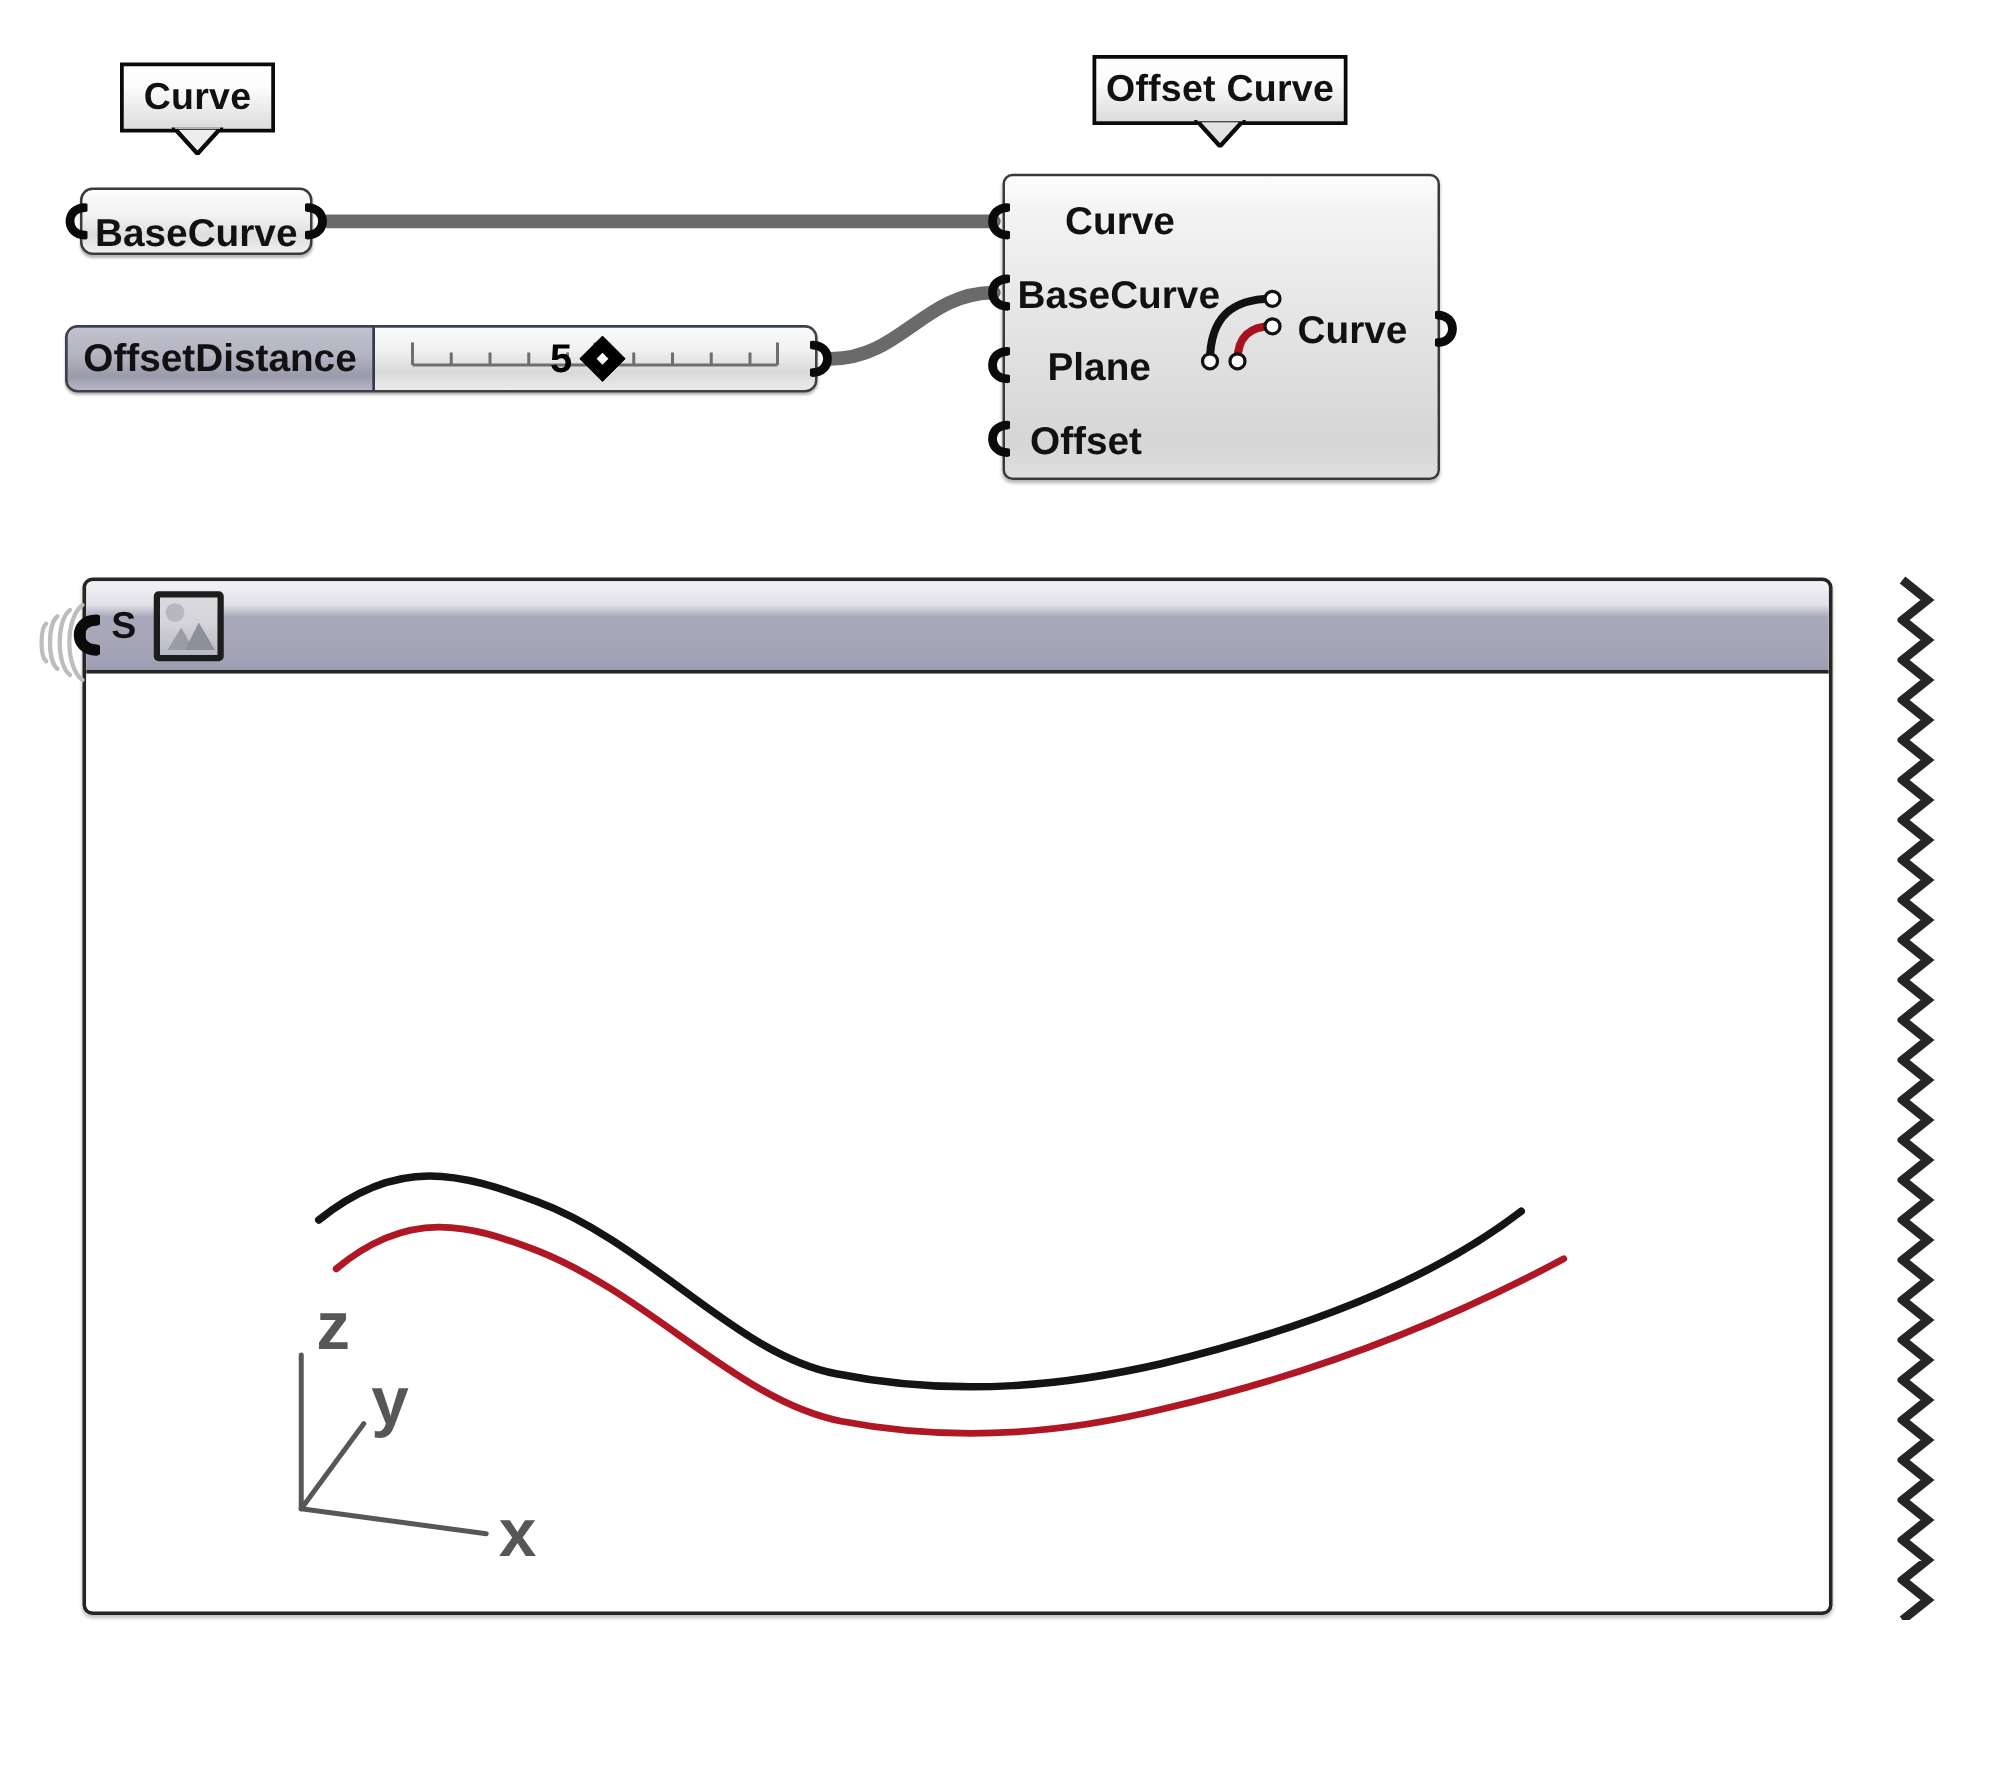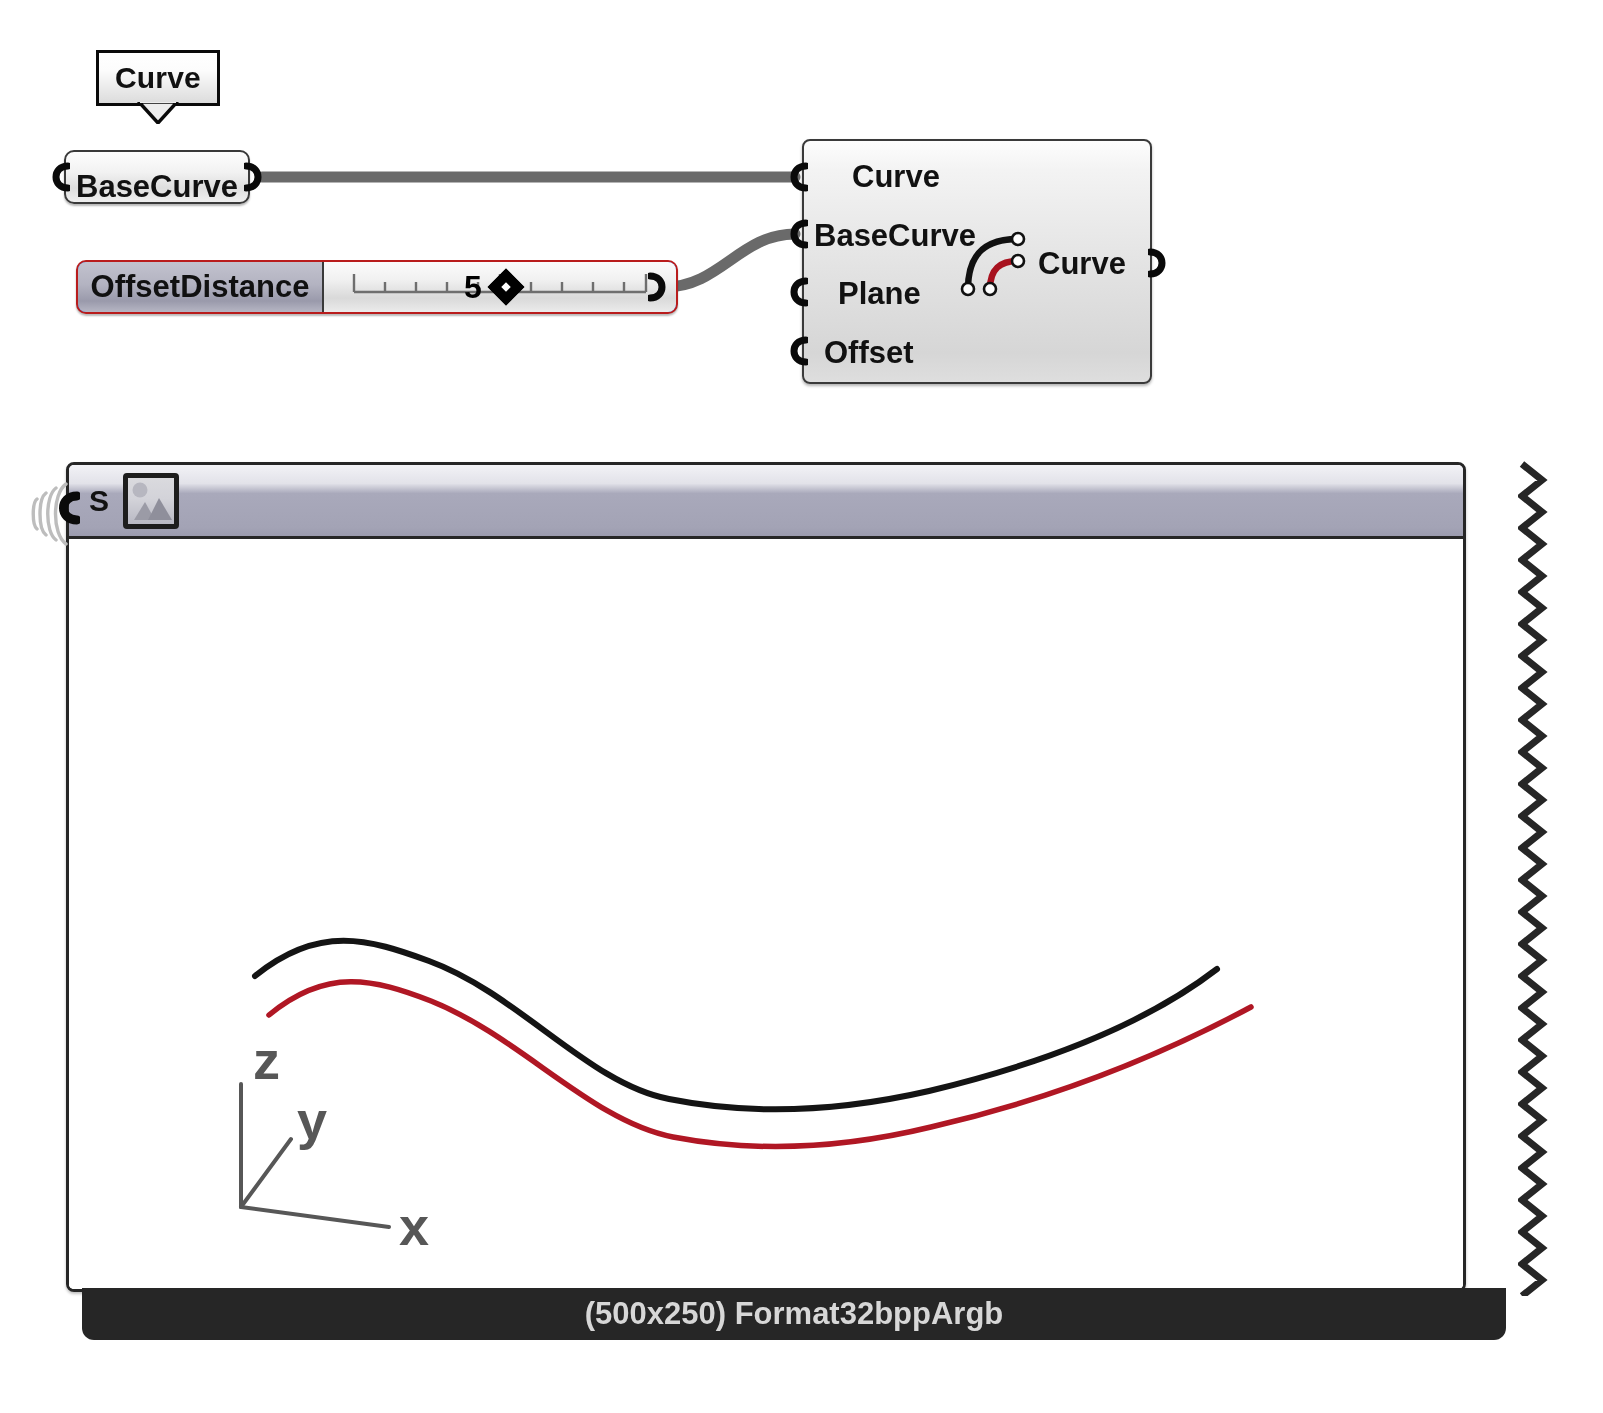--- a/index.html
+++ b/index.html
@@ -71,29 +71,28 @@
   .param .ptext {
     font-size: 31px;
     color: #111;
     white-space: nowrap;
     margin-top: 20px;
   }
 
   
   .slider-wrap {
     position: absolute;
-    border: 2px solid #b91c1c;
+    border: 2px solid #404040;
     border-radius: 10px;
     box-sizing: border-box;
     display: flex;
     overflow: hidden;
     box-shadow: 0 2px 2px rgba(0,0,0,0.28);
     background: #1d4ed8;
     z-index: 4;
-    margin-left: 24px;
   }
   .slider-name {
     width: 246px;
     display: flex;
     align-items: center;
     justify-content: center;
     background: linear-gradient(to bottom, #c2c2ce 0%, #b3b3c1 45%, #9a9aab 78%, #b6b6c4 100%);
     border-right: 2px solid #3a3a3a;
     box-sizing: border-box;
   }
@@ -250,20 +249,27 @@
   </svg>
 
   <div class="balloon" style="left:96px; top:50px; width:124px; height:56px;">
     <span class="btext">Curve</span>
     <svg class="tail" viewBox="0 0 42 22">
       <polygon points="2,0 40,0 21,21" fill="#ededed" stroke="#0a0a0a" stroke-width="3.4" stroke-linejoin="round"></polygon>
       <rect x="3" y="-4" width="36" height="5" fill="#ededed"></rect>
     </svg>
   </div>
 
+  <div class="balloon" style="left:874px; top:44px; width:204px; height:56px;">
+    <span class="btext">Offset Curve</span>
+    <svg class="tail" viewBox="0 0 42 22">
+      <polygon points="2,0 40,0 21,21" fill="#e2e2e2" stroke="#0a0a0a" stroke-width="3.4" stroke-linejoin="round"></polygon>
+      <rect x="3" y="-4" width="36" height="5" fill="#e2e2e2"></rect>
+    </svg>
+  </div>
 
   <div class="param" style="left:64px; top:150px; width:186px; height:54px;">
     <span class="ptext">BaseCurve</span>
   </div>
 
   <div class="port" style="left:48px; top:162px;">
     <svg width="22" height="30" viewBox="0 0 22 30">
       <path d="M 20 4 C 4 4 4 26 20 26" stroke="#0a0a0a" stroke-width="7" fill="none" stroke-linecap="round"></path>
     </svg>
   </div>
@@ -407,18 +413,15 @@
             <line x1="172" y1="668" x2="222" y2="600"></line>
             <line x1="172" y1="668" x2="320" y2="688"></line>
           </g>
           <text x="184" y="540" font-family="Liberation Sans, sans-serif" font-size="54" fill="#575757">z</text>
           <text x="228" y="600" font-family="Liberation Sans, sans-serif" font-size="54" fill="#575757">y</text>
           <text x="330" y="706" font-family="Liberation Sans, sans-serif" font-size="54" fill="#575757">x</text>
         </svg>
       </div>
     </div>
 
-    <div class="status-bar" style="left:16px; top:826px; width:1424px; height:52px;">
-      <span>(500x250) Format32bppArgb</span>
-    </div>
   </div>
 
 </div>
 
 </body></html>

